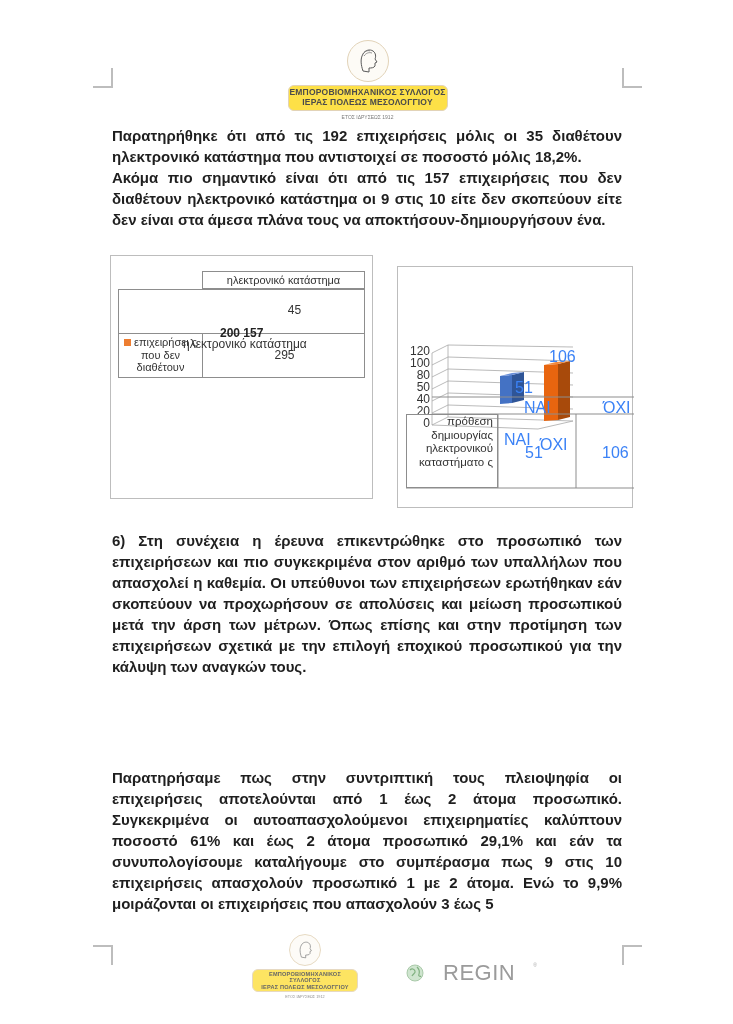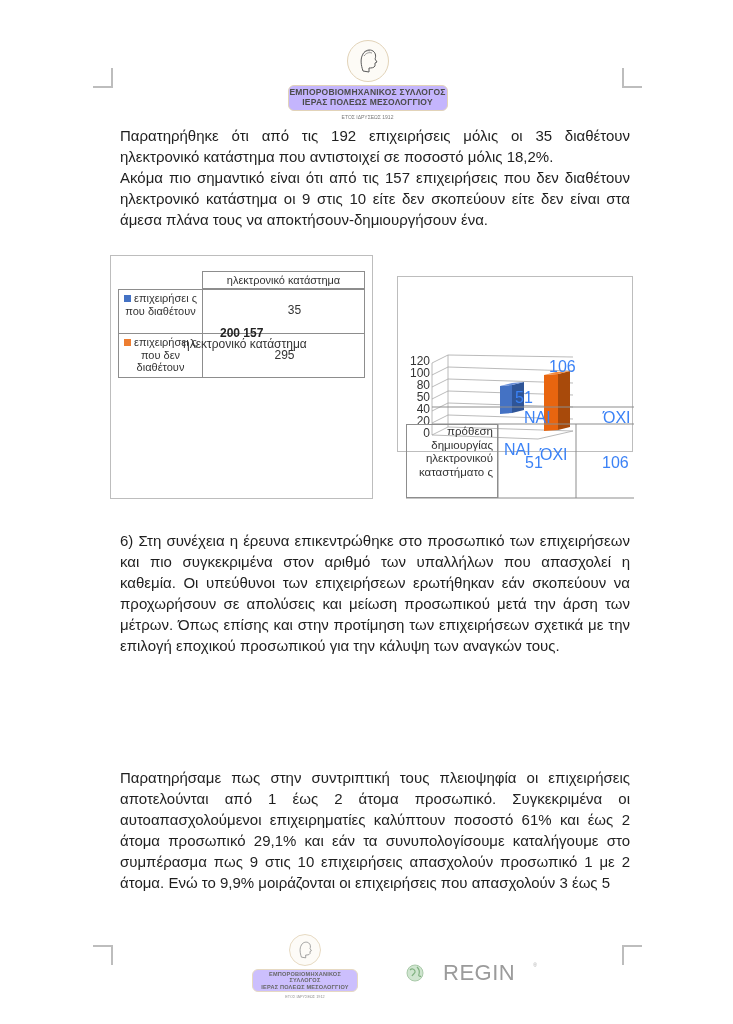--- a/index.html
+++ b/index.html
@@ -9,38 +9,38 @@
   .c-tl { left:93px; top:68px; border-right-width:2px; border-bottom-width:2px; }
   .c-tr { left:622px; top:68px; border-left-width:2px; border-bottom-width:2px; }
   .c-bl { left:93px; top:945px; border-right-width:2px; border-top-width:2px; }
   .c-br { left:622px; top:945px; border-left-width:2px; border-top-width:2px; }
 
   .logo { position:absolute; text-align:center; }
   .logo-top { left:285px; top:40px; width:165px; }
   .medallion { margin:0 auto; border-radius:50%; border:1.5px solid #e2d3b8; background:#fdfbf6;
                display:flex; align-items:center; justify-content:center; }
   .medallion svg { display:block; }
-  .banner { margin:3px auto 0; border:1.5px solid #e2d3b8; border-radius:6px; background:#c4b5fd;
+  .banner { margin:3px auto 0; border:1.5px solid #e2d3b8; border-radius:6px; background:#fde047;
             color:#4b4b4b; font-weight:bold; line-height:1.15; letter-spacing:0.2px; }
   .est { color:#7a7a7a; margin-top:3px; }
   .logo-top .medallion { width:40px; height:40px; }
   .logo-top .banner { width:158px; font-size:8.5px; padding:2px 0; }
   .logo-top .est { font-size:5px; }
 
   .logo-bottom { left:250px; top:934px; width:110px; opacity:0.85; }
   .logo-bottom .medallion { width:30px; height:30px; }
   .logo-bottom .banner { width:104px; font-size:5.6px; padding:1px 0; }
   .logo-bottom .est { font-size:3.8px; }
 
   .regin { position:absolute; left:405px; top:960px; display:flex; align-items:center; gap:18px; }
   .regin-text { color:#9b9b9b; font-size:22px; letter-spacing:0.5px; font-weight:300; }
   .regin-sup { font-size:5px; color:#aaa; align-self:flex-start; margin-top:2px; }
 
-  .para { position:absolute; left:120px; width:510px; font-size:15px; line-height:21px;
-          text-align:justify; color:#1f1f1f; }
+  .para { position:absolute; left:112px; width:510px; font-size:15px; line-height:21px;
+          text-align:justify; color:#1f1f1f;font-weight:bold; }
   .para p { margin:0; }
   .p1 { top:125px; }
   .p2 { top:530px; }
   .p3 { top:767px; }
 
   
   .chart1 { position:absolute; left:110px; top:255px; width:263px; height:244px; border:1.5px solid #bdbdbd; box-sizing:border-box; }
   .c1-table { position:absolute; left:7px; top:15px; width:263px; height:98px; }
   .c1-head { position:absolute; left:84px; top:0; width:163px; height:18px; border:1px solid #8d8d8d; box-sizing:border-box;
              font-size:11px; text-align:center; line-height:17px; color:#333; }
@@ -50,21 +50,21 @@
   .c1-label { position:absolute; left:0; top:0; width:84px; height:100%; border-right:1px solid #8d8d8d; box-sizing:border-box;
               font-size:11px; line-height:12.5px; text-align:center; padding-top:2px; color:#333; }
   .c1-label .sw { display:inline-block; width:7px; height:7px; margin-right:3px; vertical-align:0px; }
   .c1-val { position:absolute; left:84px; width:163px; text-align:center; font-size:12px; color:#333; }
   .r1 .c1-val { top:13px; padding-left:20px; box-sizing:border-box; }
   .r2 .c1-val { top:14px; }
   .c1-overlap { position:absolute; left:102px; top:55px; font-size:12px; font-weight:bold; color:#222; }
   .c1-axis { position:absolute; left:65px; top:66px; font-size:12px; color:#333; white-space:nowrap; }
 
   
-  .chart2 { position:absolute; left:397px; top:276px; width:236px; height:176px; border:1.5px solid #bdbdbd; box-sizing:border-box; }
+  .chart2 { position:absolute; left:397px; top:266px; width:236px; height:242px; border:1.5px solid #bdbdbd; box-sizing:border-box; }
   .c2-svg { position:absolute; left:0; top:0; }
   .c2-ytick { position:absolute; font-size:12px; color:#333; text-align:right; width:28px; line-height:12px; }
   .c2-table-label { position:absolute; left:8px; top:147px; width:92px; height:74px; border:1px solid #8d8d8d; box-sizing:border-box;
                     font-size:11.5px; line-height:13.5px; text-align:right; padding-right:4px; color:#333; }
   .c2-text { position:absolute; font-size:16px; color:#3b82f6; white-space:nowrap; }
 </style>
 </head>
 <body>
 
 <div class="corner c-tl"></div>
@@ -88,24 +88,21 @@
 
 <div class="para p1">
   <p>Παρατηρήθηκε ότι από τις 192 επιχειρήσεις μόλις οι 35 διαθέτουν ηλεκτρονικό κατάστημα που αντιστοιχεί σε ποσοστό μόλις 18,2%.</p>
   <p>Ακόμα πιο σημαντικό είναι ότι από τις 157 επιχειρήσεις που δεν διαθέτουν ηλεκτρονικό κατάστημα οι 9 στις 10 είτε δεν σκοπεύουν είτε δεν είναι στα άμεσα πλάνα τους να αποκτήσουν-δημιουργήσουν ένα.</p>
 </div>
 
 <div class="chart1">
   <div class="c1-table">
     <div class="c1-head">ηλεκτρονικό κατάστημα</div>
     <div class="c1-row r1">
-      <div class="c1-label">
-        <span class="sw" style="background:#4472C4"></span><span>επιχειρήσει ς που διαθέτουν</span>
-      </div>
-      <div class="c1-val">35</div>
+      <div class="c1-val">45</div>
     </div>
     <div class="c1-row r2">
       <div class="c1-label">
         <span class="sw" style="background:#ED7D31"></span><span>επιχειρήσει ς που δεν διαθέτουν</span>
       </div>
       <div class="c1-val">295</div>
     </div>
     <div class="c1-overlap">200 157</div>
     <div class="c1-axis">ηλεκτρονικό κατάστημα</div>
   </div>

